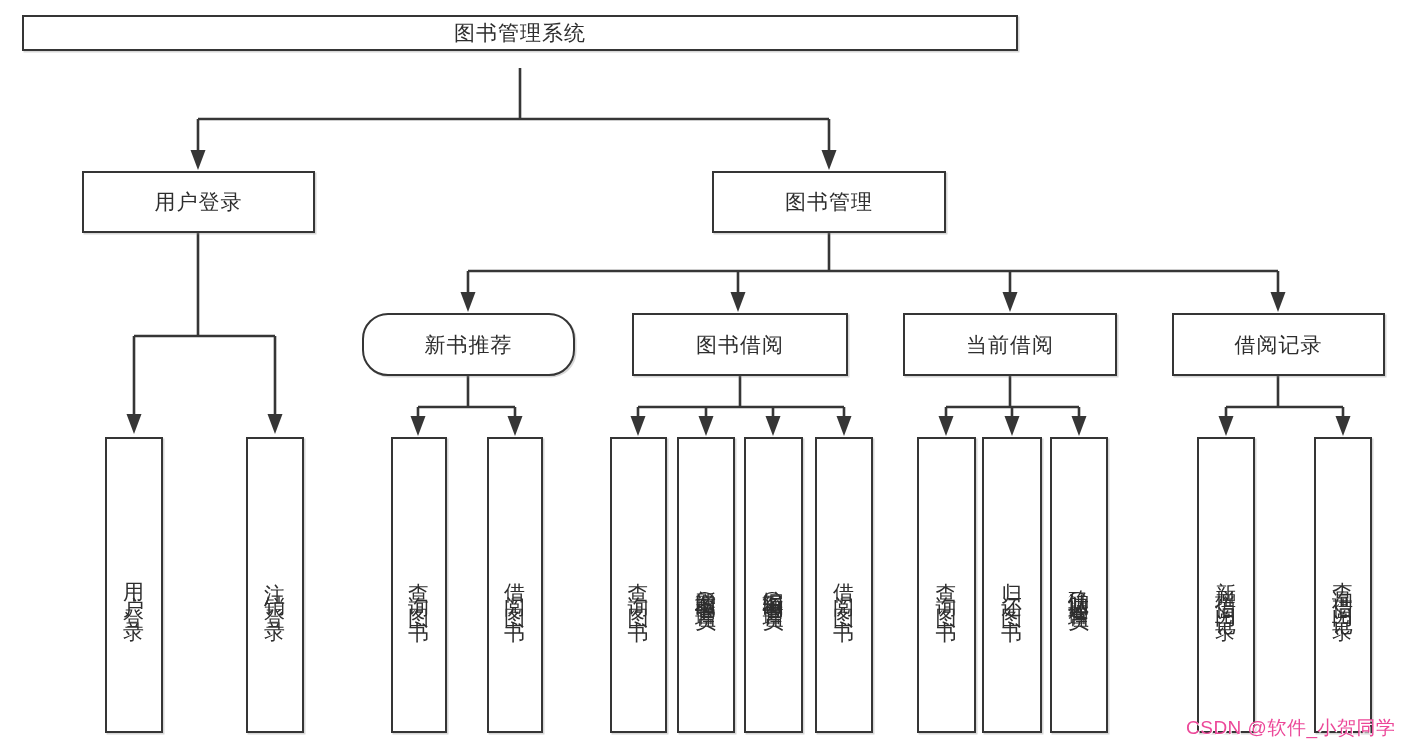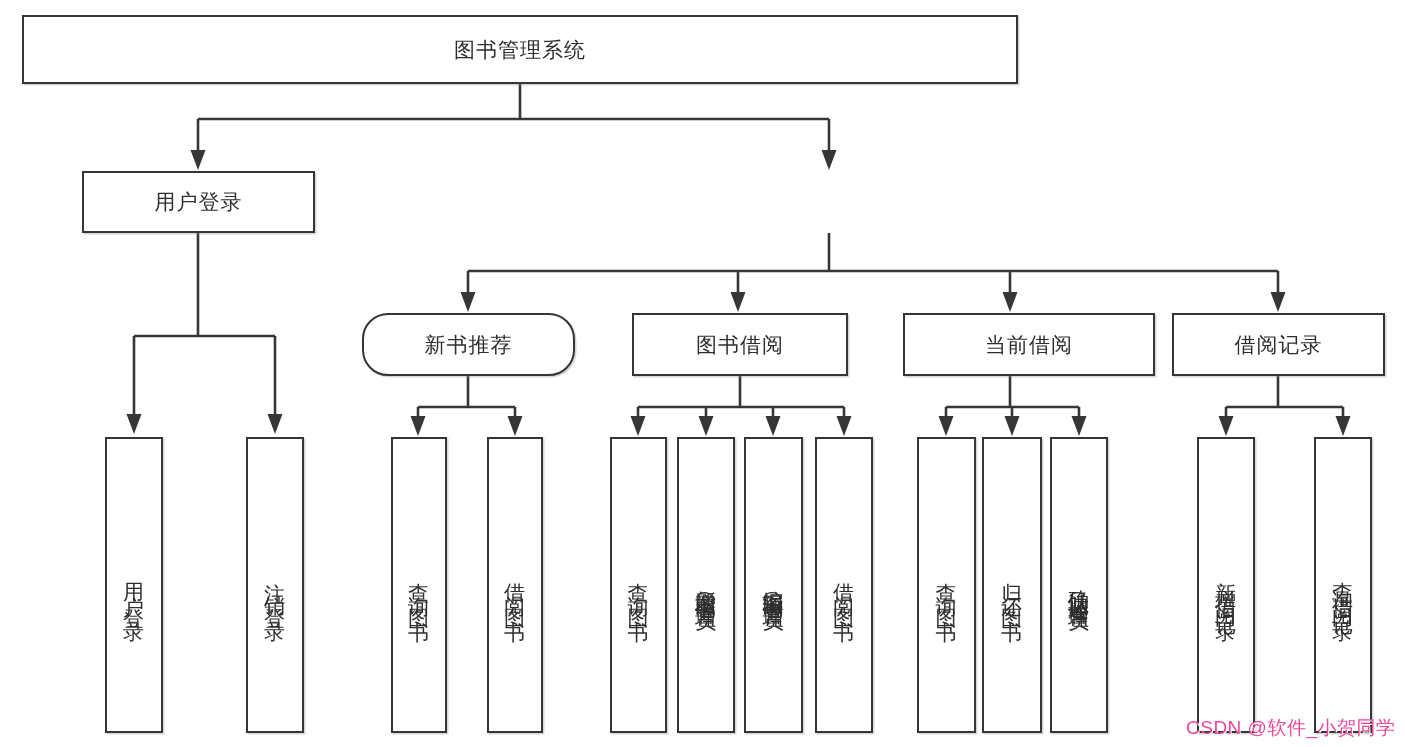--- a/index.html
+++ b/index.html
@@ -27,26 +27,26 @@
     writing-mode:vertical-rl;
     text-orientation:mixed;
     font-size:21px;
     line-height:1;
   }
   .ls-lg { letter-spacing:13px; padding-top:13px; }
   .ls-md { letter-spacing:8px;  padding-top:8px; }
   .ls-sm { letter-spacing:3px;  padding-top:3px; }
 
   
-  .n-root   { left:22px;  top:15px;  width:996px; height:69px; }
+  .n-root   { left:22px;  top:15px;  width:996px; height:36px; }
   .n-login  { left:82px;  top:171px; width:233px; height:62px; }
   .n-mgmt   { left:712px; top:171px; width:234px; height:62px; }
   .n-newrec { left:362px; top:313px; width:213px; height:63px;border-radius:26px; }
   .n-borrow { left:632px; top:313px; width:216px; height:63px; }
-  .n-cur    { left:903px; top:313px; width:252px; height:63px; }
+  .n-cur    { left:903px; top:313px; width:214px; height:63px; }
   .n-rec    { left:1172px;top:313px; width:213px; height:63px; }
 
   .leaf { top:437px; height:296px; }
   .l1  { left:105px;  width:58px; }
   .l2  { left:246px;  width:58px; }
   .l3  { left:391px;  width:56px; }
   .l4  { left:487px;  width:56px; }
   .l5  { left:610px;  width:57px; }
   .l6  { left:677px;  width:58px; }
   .l7  { left:744px;  width:59px; }
@@ -108,20 +108,21 @@
       <polygon points="1004.5,416 1019.5,416 1012,436"></polygon>
       <polygon points="1071.5,416 1086.5,416 1079,436"></polygon>
       <polygon points="1218.5,416 1233.5,416 1226,436"></polygon>
       <polygon points="1335.5,416 1350.5,416 1343,436"></polygon>
     </g>
   </svg>
 
   <div class="box h n-root">图书管理系统</div>
 
   <div class="box h n-login">用户登录</div>
+  <div class="box h n-mgmt">图书管理</div>
 
   <div class="box h n-newrec">新书推荐</div>
   <div class="box h n-borrow">图书借阅</div>
   <div class="box h n-cur">当前借阅</div>
   <div class="box h n-rec">借阅记录</div>
 
   <div class="box v leaf l1 ls-lg">用户登录</div>
   <div class="box v leaf l2 ls-lg">注销登录</div>
 
   <div class="box v leaf l3 ls-lg">查询图书</div>

